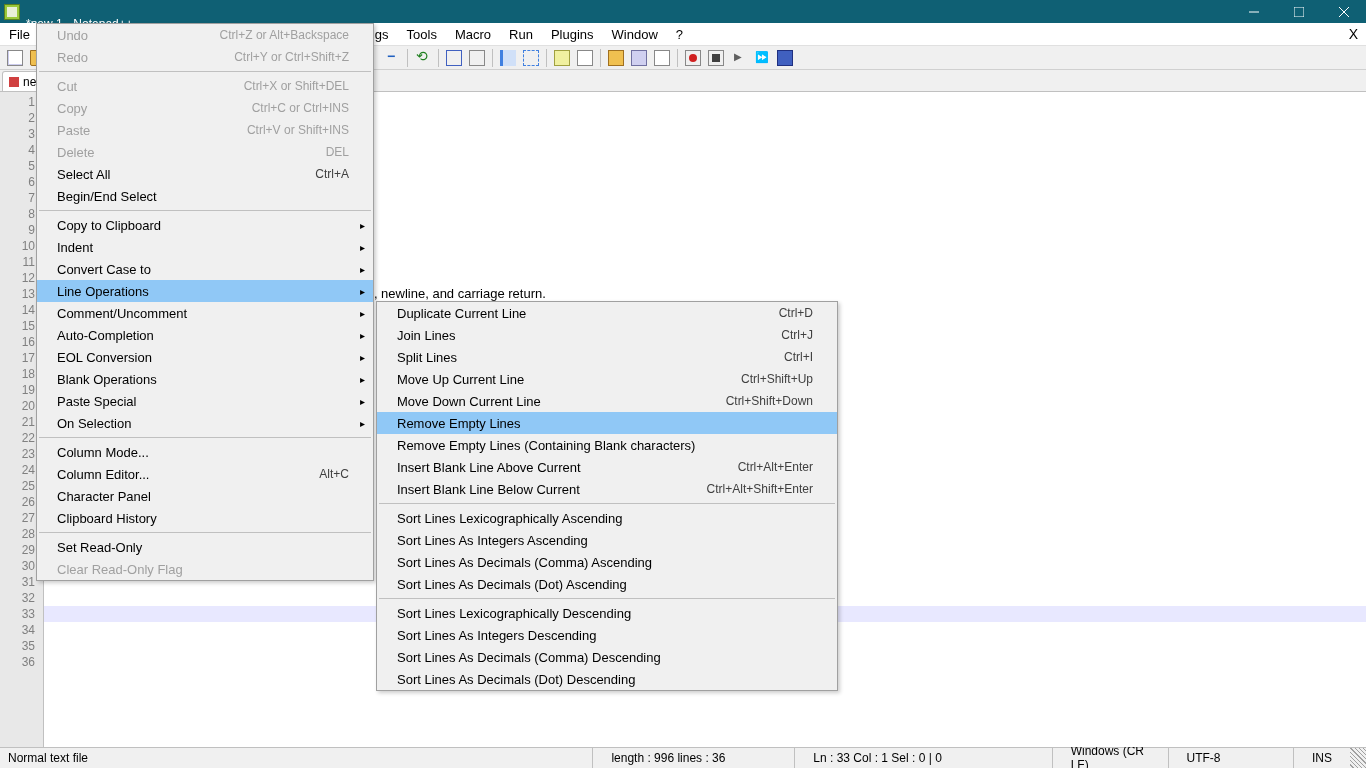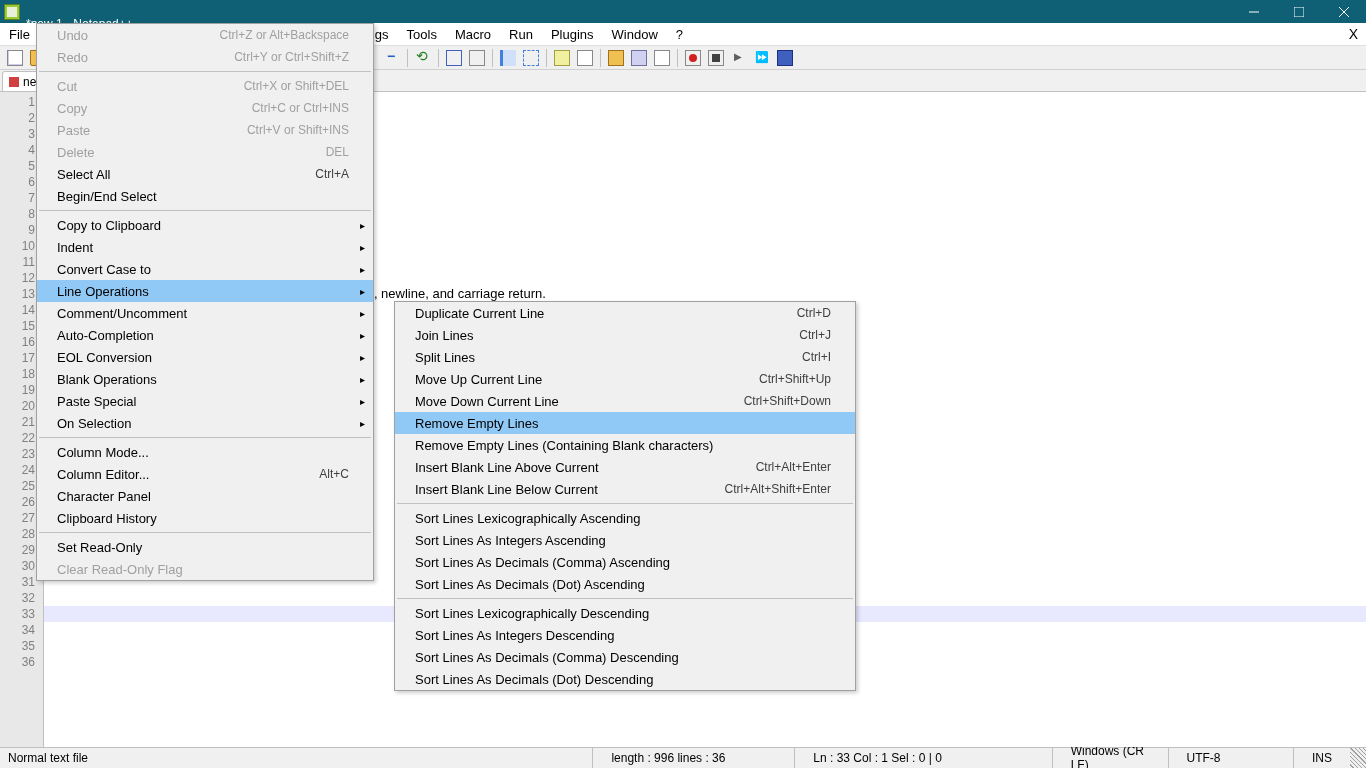--- a/index.html
+++ b/index.html
@@ -41,21 +41,21 @@
 .dropdown .dmi { height: 22px; display: flex; align-items: center; padding: 0 24px 0 20px; cursor: default; position: relative; }
 .dropdown .dmi.disabled { color: #a0a0a0; }
 .dropdown .dmi.highlighted { background: #90c8f6; }
 .dropdown .dmi .label { flex: 1; padding-right: 22px; }
 .dropdown .dmi .shortcut { color: #404040; font-size: 12px; }
 .dropdown .dmi.disabled .shortcut { color: #a0a0a0; }
 .dropdown .dmi .arrow { position: absolute; right: 8px; font-size: 10px; }
 .dropdown .dsep { height: 1px; background: #c0c0c0; margin: 3px 2px; }
 
 #edit-menu { top: 23px; left: 36px; width: 338px; }
-#lineops-menu { top: 301px; left: 394px; width: 462px; }
+#lineops-menu { top: 301px; left: 376px; width: 462px; }
 
 
 .ic { width:16px; height:16px; display:inline-block; }
 .ic-new { background: linear-gradient(#fff,#fff); border:1px solid #888; box-shadow: inset 1px -1px 0 #cce; }
 .ic-open { background:#f0c050; border:1px solid #a07020; border-radius:0 0 2px 2px; }
 .ic-save { background:#4060c0; border:1px solid #203080; }
 .ic-saveall { background:#4060c0; border:1px solid #203080; box-shadow:2px 2px 0 #88a0e0; width:14px; height:14px; }
 .ic-close { background:#fff; border:1px solid #888; position:relative; }
 .ic-close::after { content:"×"; position:absolute; top:-2px; left:3px; color:#c00; font-size:12px; }
 .ic-closeall { background:#fff; border:1px solid #888; box-shadow:2px 2px 0 #ddd; width:14px; height:14px; position:relative; }

